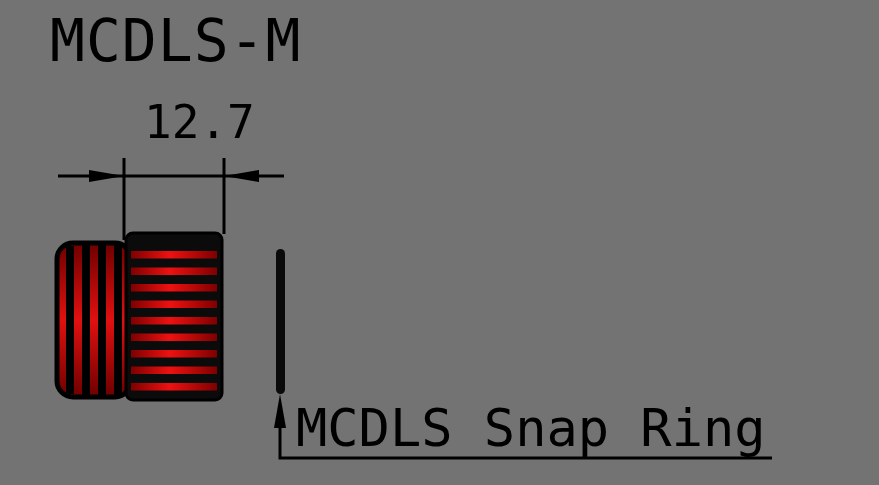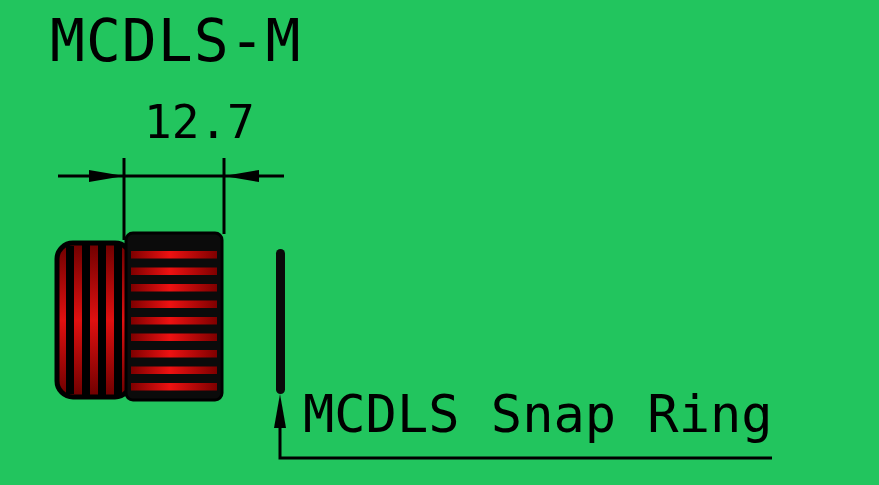--- a/index.html
+++ b/index.html
@@ -4,21 +4,21 @@
 <style>
   html, body {
     margin: 0;
     padding: 0;
     background: #ffffff;
   }
   .canvas {
     position: relative;
     width: 879px;
     height: 485px;
-    background: #22c55e;
+    background: #737373;
     overflow: hidden;
     font-family: "DejaVu Sans Mono", monospace;
   }
   .canvas svg {
     position: absolute;
     left: 0;
     top: 0;
   }
   .cad-text {
     position: absolute;
@@ -33,23 +33,22 @@
     font-size: 58px;
     letter-spacing: 1px;
   }
   .dim-value {
     left: 144px;
     top: 99px;
     font-size: 46px;
   }
   .snapring-label {
     left: 296px;
-    top: 388px;
+    top: 402px;
     font-size: 52px;
-    margin-left: 7px;
   }
 </style>
 </head>
 <body>
 
 <div class="canvas">
 
   <svg width="879" height="485" viewBox="0 0 879 485" xmlns="http://www.w3.org/2000/svg">
     <defs>
       <linearGradient id="redH" x1="0" y1="0" x2="1" y2="0">

